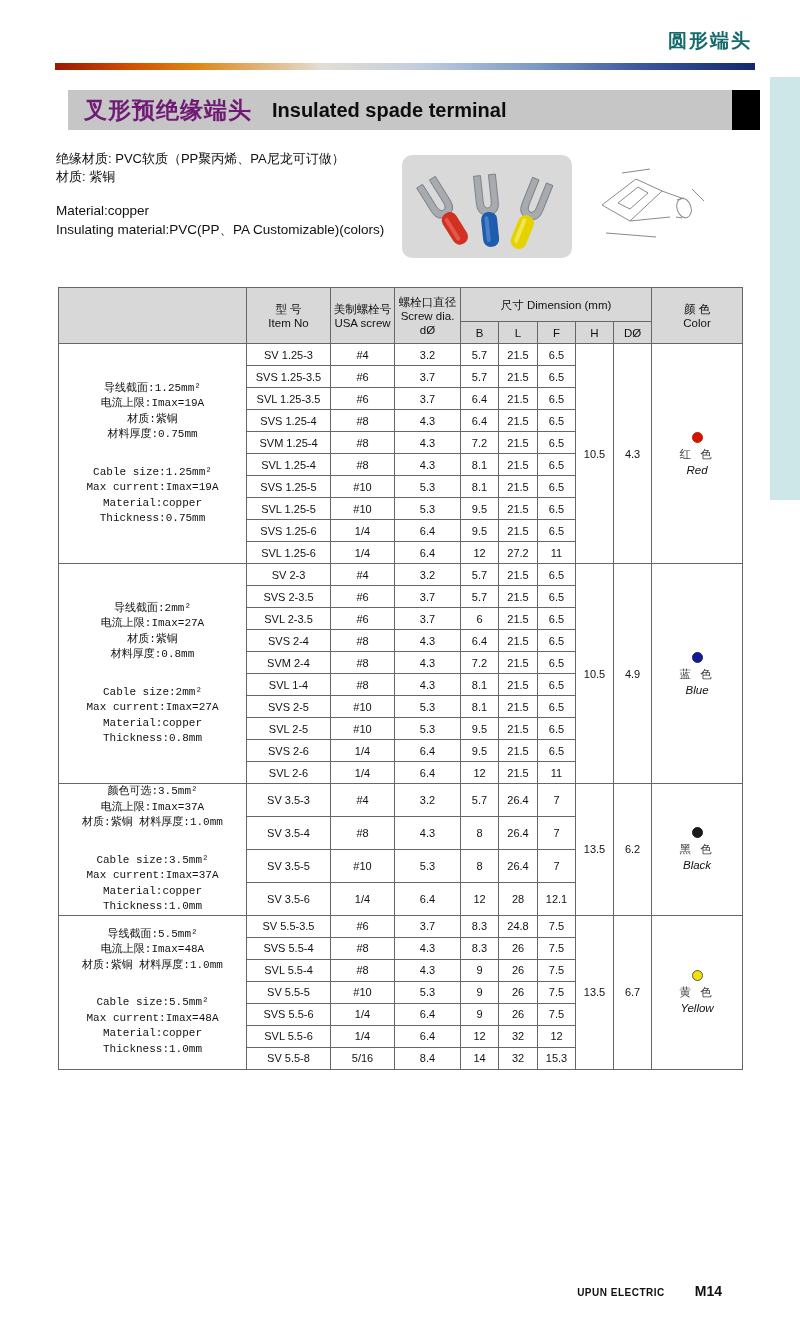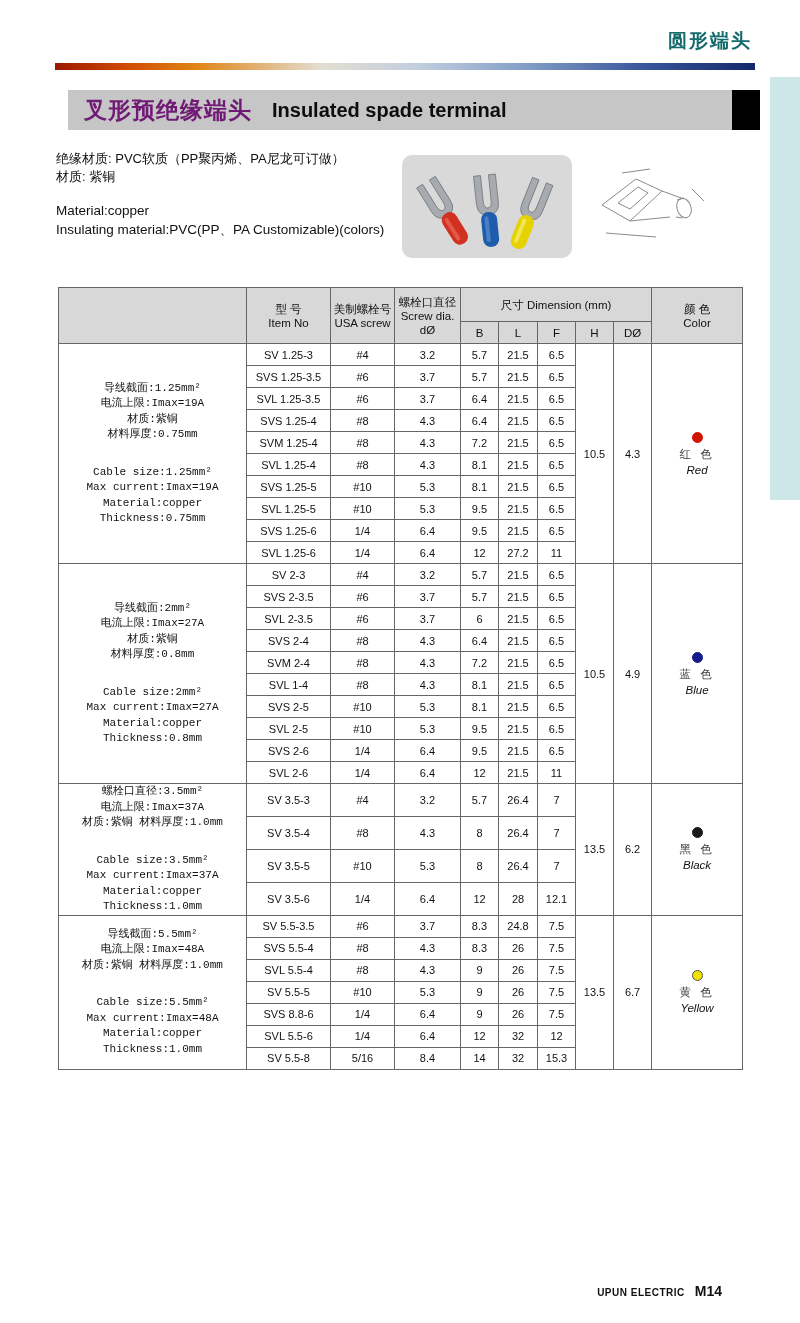--- a/index.html
+++ b/index.html
@@ -34,21 +34,21 @@
   .desc-line{white-space:nowrap;}
   .desc-gap{height:22px;}
   .item-cell{text-align:left;padding-left:8px;margin-top:12px;}
   .color-cell{text-align:center;}
   .color-dot{display:inline-block;width:11px;height:11px;border-radius:50%;border:1.5px solid transparent;margin-bottom:2px;}
   .color-zh{font-size:11.5px;letter-spacing:3px;color:#3d3d3d;}
   .color-en{font-size:11.5px;color:#111;margin-top:2px;font-style:italic;}
 
   .footer{position:absolute;right:78px;bottom:24px;display:flex;align-items:baseline;gap:10px;}
   .footer-brand{font-size:10px;font-weight:bold;letter-spacing:0.5px;}
-  .footer-page{font-size:14px;font-weight:bold;}
+  .footer-page{font-size:14px;font-weight:bold;margin-left:20px;}
 </style>
 </head>
 <body>
 
 <div class="page">
 
   <div class="corner-tag">圆形端头</div>
   <div class="gradient-bar"></div>
   <div class="side-stripe"></div>
 
@@ -330,21 +330,21 @@
         <tr>
           <td class="item-cell">SVL 2-6</td>
           <td class="num-cell">1/4</td>
           <td class="num-cell">6.4</td>
           <td class="num-cell">12</td>
           <td class="num-cell">21.5</td>
           <td class="num-cell">11</td>
         </tr>
         <tr>
           <td class="desc-cell" rowspan="4">
-            <div class="desc-line">螺栓口直径:3.5mm²</div>
+            <div class="desc-line">颜色可选:3.5mm²</div>
             <div class="desc-line">电流上限:Imax=37A</div>
             <div class="desc-line">材质:紫铜  材料厚度:1.0mm</div>
             <div class="desc-gap"></div>
             <div class="desc-line">Cable size:3.5mm²</div>
             <div class="desc-line">Max current:Imax=37A</div>
             <div class="desc-line">Material:copper</div>
             <div class="desc-line">Thickness:1.0mm</div>
           </td>
           <td class="item-cell">SV 3.5-3</td>
           <td class="num-cell">#4</td>
@@ -419,21 +419,21 @@
         </tr>
         <tr>
           <td class="item-cell">SV 5.5-5</td>
           <td class="num-cell">#10</td>
           <td class="num-cell">5.3</td>
           <td class="num-cell">9</td>
           <td class="num-cell">26</td>
           <td class="num-cell">7.5</td>
         </tr>
         <tr>
-          <td class="item-cell">SVS 8.8-6</td>
+          <td class="item-cell">SVS 5.5-6</td>
           <td class="num-cell">1/4</td>
           <td class="num-cell">6.4</td>
           <td class="num-cell">9</td>
           <td class="num-cell">26</td>
           <td class="num-cell">7.5</td>
         </tr>
         <tr>
           <td class="item-cell">SVL 5.5-6</td>
           <td class="num-cell">1/4</td>
           <td class="num-cell">6.4</td>

